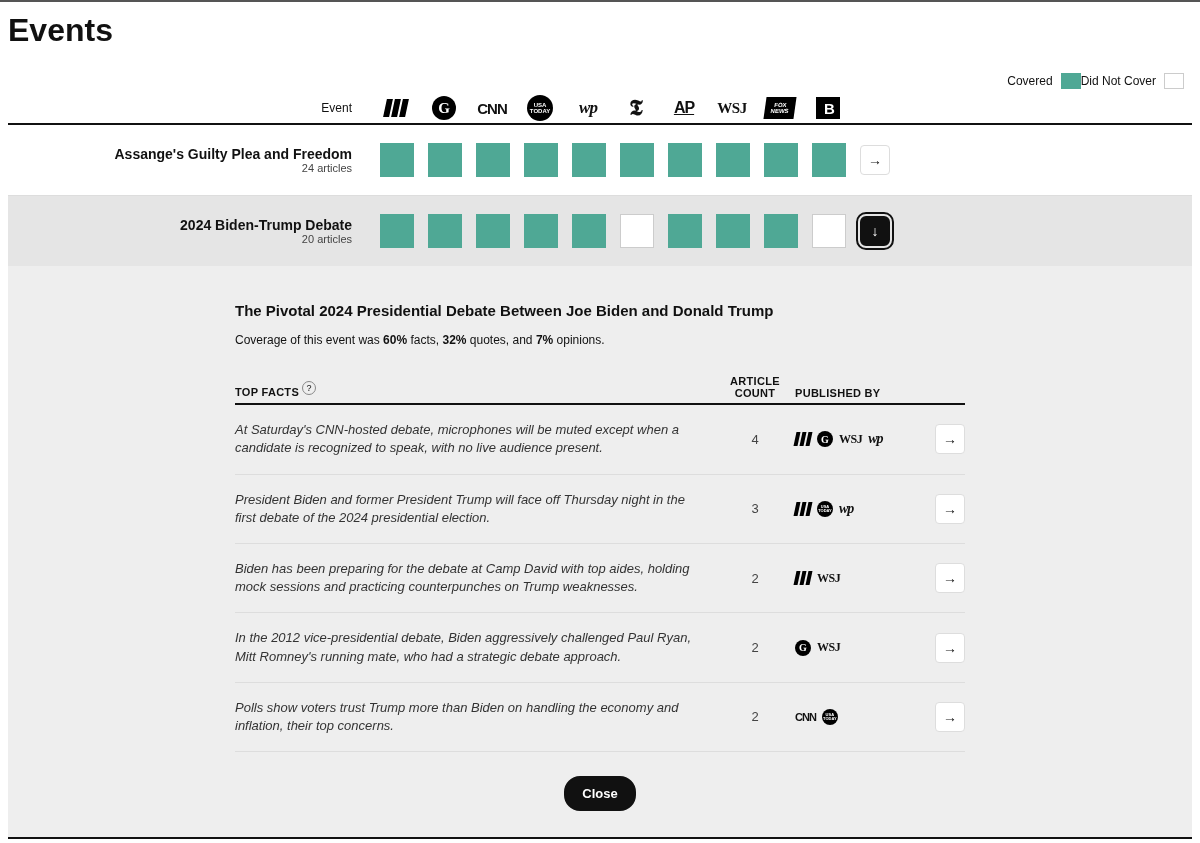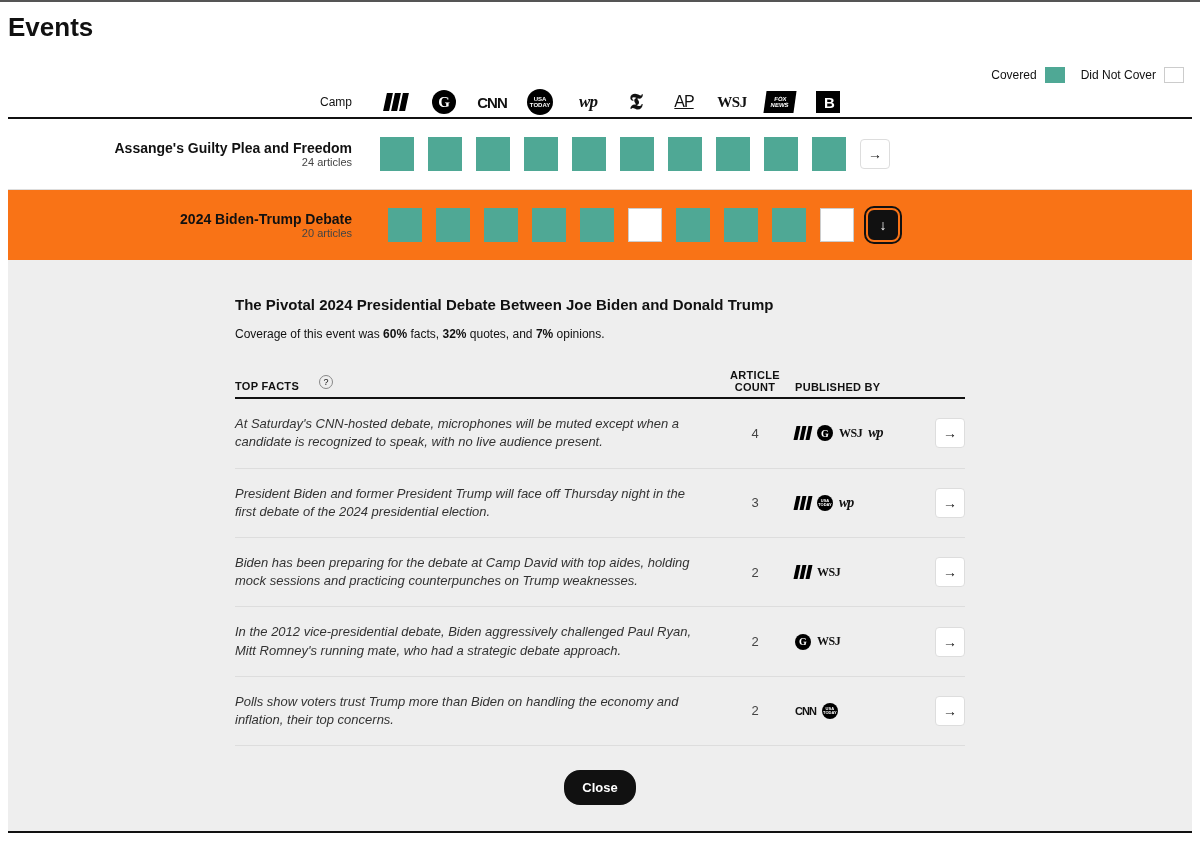--- a/index.html
+++ b/index.html
@@ -1,22 +1,22 @@
 <!DOCTYPE html>
 <html><head>
 <meta charset="utf-8">
 <style>
   * { box-sizing: border-box; }
   html, body { margin:0; padding:0; font-family: -apple-system, BlinkMacSystemFont, "Segoe UI", Arial, sans-serif; font-size:14px; color:#111; }
   body { width:1200px; }
   .top-rule { border-top:2px solid #555; }
   .container { padding:6px 8px 0 8px; }
   .now-viewing { font-weight:700; font-size:12px; }
-  .page-head { font-weight:900; font-size:26px; margin:4px 0 24px 0; }
-  .legend { display:flex; gap:16px; justify-content:flex-end; padding-right:8px; margin-bottom:6px;}
+  .page-head { font-weight:900; font-size:32px; margin:4px 0 24px 0; }
+  .legend { display:flex; gap:0; justify-content:flex-end; padding-right:8px; margin-bottom:6px;}
   .legend .item { display:flex; align-items:center; gap:8px; font-size:12px; }
   .swatch { width:20px; height:16px; border:1px solid #ccc; }
   .swatch.covered { background:#4fa895; border:none; }
   .header-row { display:flex; align-items:center; border-bottom:2px solid #111; padding-bottom:2px; }
   .event-label-col { width:358px; text-align:right; padding-right:14px; font-size:12px; }
   .outlets { display:flex; gap:16px; align-items:center; padding-left:14px; }
   .outlet-logo { width:32px; height:26px; display:flex; align-items:center; justify-content:center; font-weight:700; }
   .row { display:flex; align-items:center; padding:18px 0; }
   .row .label { width:358px; text-align:right; padding-right:14px; }
   .row .label .title { font-weight:800; font-size:14px; }
@@ -26,41 +26,41 @@
   .cell.empty { background:#fff; border:1px solid #ccc; }
   .go-btn { width:30px; height:30px; border:1px solid #ddd; border-radius:4px; display:flex; align-items:center; justify-content:center; background:#fff; cursor:pointer; font-size:14px;}
   .go-btn.dark { background:#111; color:#fff; border:3px solid #111; outline:2px solid #111; outline-offset:2px; border-radius:6px; }
   .expanded { background:#eee; padding:0 0 26px 0; border-bottom:2px solid #111;}
   .detail { width:730px; margin:0 auto; padding-top:36px; }
   .detail h3 { font-size:15px; font-weight:800; margin:0 0 14px 0; }
   .detail .summary { font-size:12px; margin-bottom:28px; }
   .detail .summary b { font-weight:800; }
   .facts-table { width:100%; }
   .ft-head { display:flex; align-items:flex-end; border-bottom:2px solid #111; padding-bottom:4px; font-size:11px; font-weight:800; text-transform:uppercase; letter-spacing:.3px;}
-  .ft-head .c1 { flex:1; display:flex; align-items:center; gap:20px; }
+  .ft-head .c1 { flex:1; display:flex; align-items:center; gap:3px; }
   .ft-head .c2 { width:80px; text-align:center; line-height:1.1; }
   .ft-head .c3 { width:120px; }
   .ft-head .c4 { width:50px; }
   .info-icon { width:14px; height:14px; border:1px solid #888; border-radius:50%; display:inline-flex; align-items:center; justify-content:center; font-size:9px; font-weight:400; position:relative; top:-4px;}
   .ft-row { display:flex; align-items:center; padding:16px 0; border-bottom:1px solid #ddd; font-size:13px; }
   .ft-row .c1 { flex:1; font-style:italic; color:#333; padding-right:20px; line-height:1.4;}
   .ft-row .c2 { width:80px; text-align:center; color:#444; }
   .ft-row .c3 { width:120px; display:flex; flex-wrap:wrap; gap:6px; align-items:center; }
   .ft-row .c4 { width:50px; display:flex; justify-content:flex-end; }
   .mini-logo { height:16px; display:flex; align-items:center; font-weight:700; font-size:11px; }
   .close-wrap { display:flex; justify-content:center; margin-top:24px; }
   .close-btn { background:#111; color:#fff; border:2px solid #111; border-radius:16px; padding:8px 16px; font-weight:700; font-size:13px; cursor:pointer;}
   
   .lg-huff { display:flex; gap:2px; } .lg-huff span{ width:6px; height:18px; background:#000; transform:skewX(-12deg);}  
   .lg-guard { width:24px; height:24px; border-radius:50%; background:#000; color:#fff; display:flex;align-items:center;justify-content:center; font-family:Georgia,serif; font-size:15px;}
   .lg-cnn { font-family:Arial; font-weight:900; font-size:15px; letter-spacing:-1px;}
   .lg-usa { width:26px; height:26px; border-radius:50%; background:#000; color:#fff; display:flex;flex-direction:column;align-items:center;justify-content:center; font-size:6px; font-weight:700; line-height:1;}
   .lg-wp  { font-family:Georgia,serif; font-weight:700; font-size:17px; font-style:italic; letter-spacing:-1px;}
   .lg-nyt { font-family:"UnifrakturMaguntia",Georgia,serif; font-size:22px; }
-  .lg-ap  { font-family:Arial; font-weight:400; font-size:16px; text-decoration:underline; letter-spacing:-1px;}
+  .lg-ap  { font-family:Arial; font-weight:700; font-size:16px; text-decoration:underline; letter-spacing:-1px;}
   .lg-wsj { font-family:Georgia,serif; font-weight:700; font-size:15px; letter-spacing:-0.5px;}
   .lg-fox { width:30px; height:22px; background:#000; color:#fff; display:flex;flex-direction:column;align-items:center;justify-content:center; font-size:6px; font-weight:700; line-height:1; transform:skewX(-8deg);}
   .lg-brt { width:24px; height:22px; background:#000; color:#fff; display:flex;align-items:center;justify-content:center; font-weight:900; font-size:15px; border-left:3px double #000;}
   .sm .lg-guard, .sm .lg-usa { width:16px; height:16px; font-size:10px; }
   .sm .lg-usa { font-size:4px; }
   .sm .lg-huff span { width:4px; height:14px; }
   .sm .lg-wsj { font-size:12px; }
   .sm .lg-wp  { font-size:14px; }
   .sm .lg-cnn { font-size:11px; }
 </style>
@@ -76,21 +76,21 @@
         <span>Covered</span>
         <span class="swatch covered"></span>
       </div>
     <div class="item">
         <span>Did Not Cover</span>
         <span class="swatch"></span>
       </div>
   </div>
 
   <div class="header-row">
-    <div class="event-label-col">Camp</div>
+    <div class="event-label-col">Event</div>
     <div class="outlets">
       <div class="outlet-logo">
           <div class="lg-huff">
             <span></span>
             <span></span>
             <span></span>
           </div>
         </div>
       <div class="outlet-logo">
           <div class="lg-guard">G</div>
@@ -141,21 +141,21 @@
           <div class="cell"></div>
           <div class="cell"></div>
           <div class="cell"></div>
           <div class="cell"></div>
           <div class="cell"></div>
           <div class="cell"></div>
           <div class="cell"></div>
           <div class="go-btn">→</div>
         </div>
       </div>
-      <div class="row" style="background: #f97316; border-top: 1px solid rgb(221, 221, 221); gap: 8px;">
+      <div class="row" style="background: #e5e5e5; border-top: 1px solid rgb(221, 221, 221);">
         <div class="label">
           <div class="title">2024 Biden-Trump Debate</div>
           <div class="sub">20 articles</div>
         </div>
         <div class="cells">
           <div class="cell"></div>
           <div class="cell"></div>
           <div class="cell"></div>
           <div class="cell"></div>
           <div class="cell"></div>

